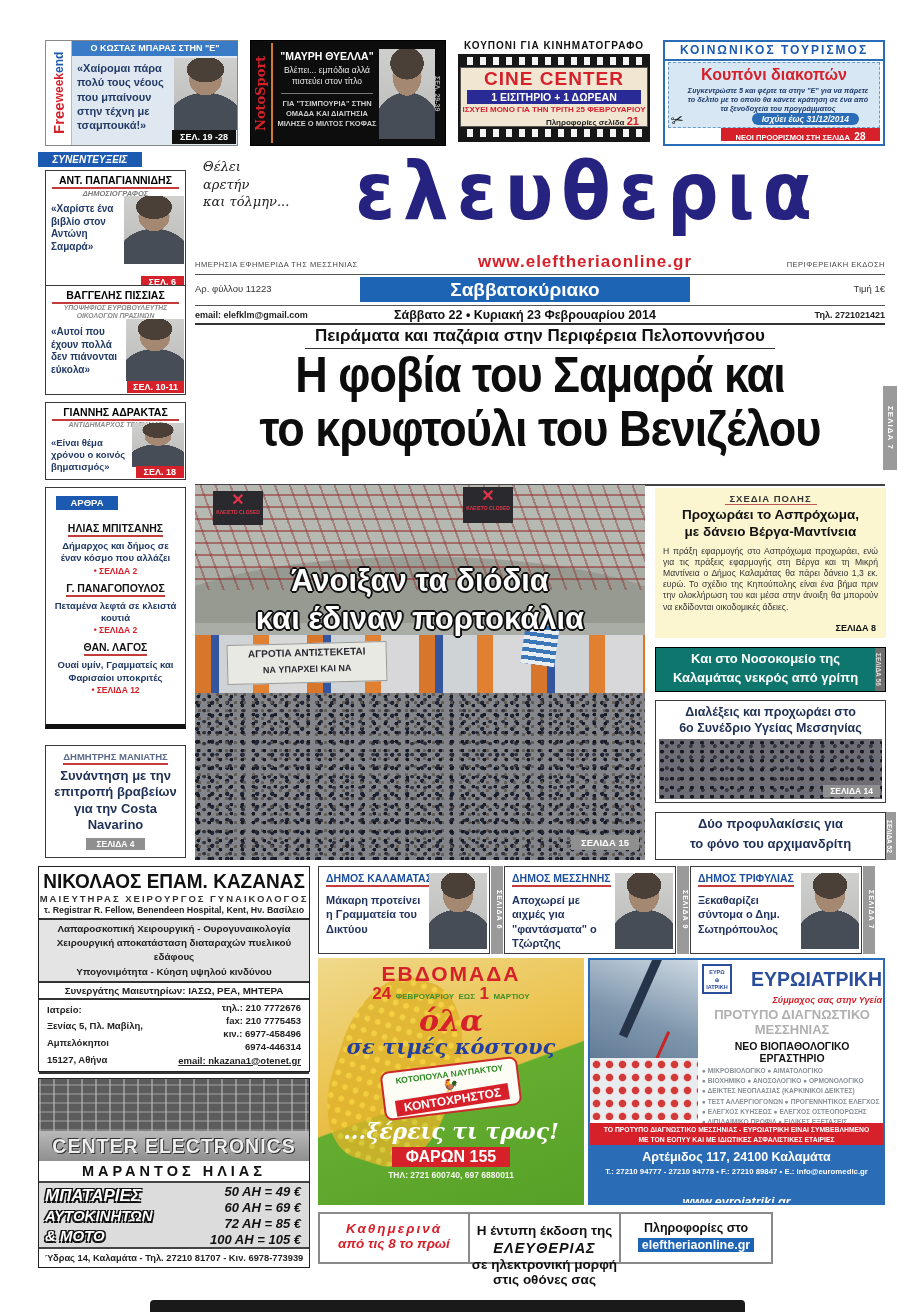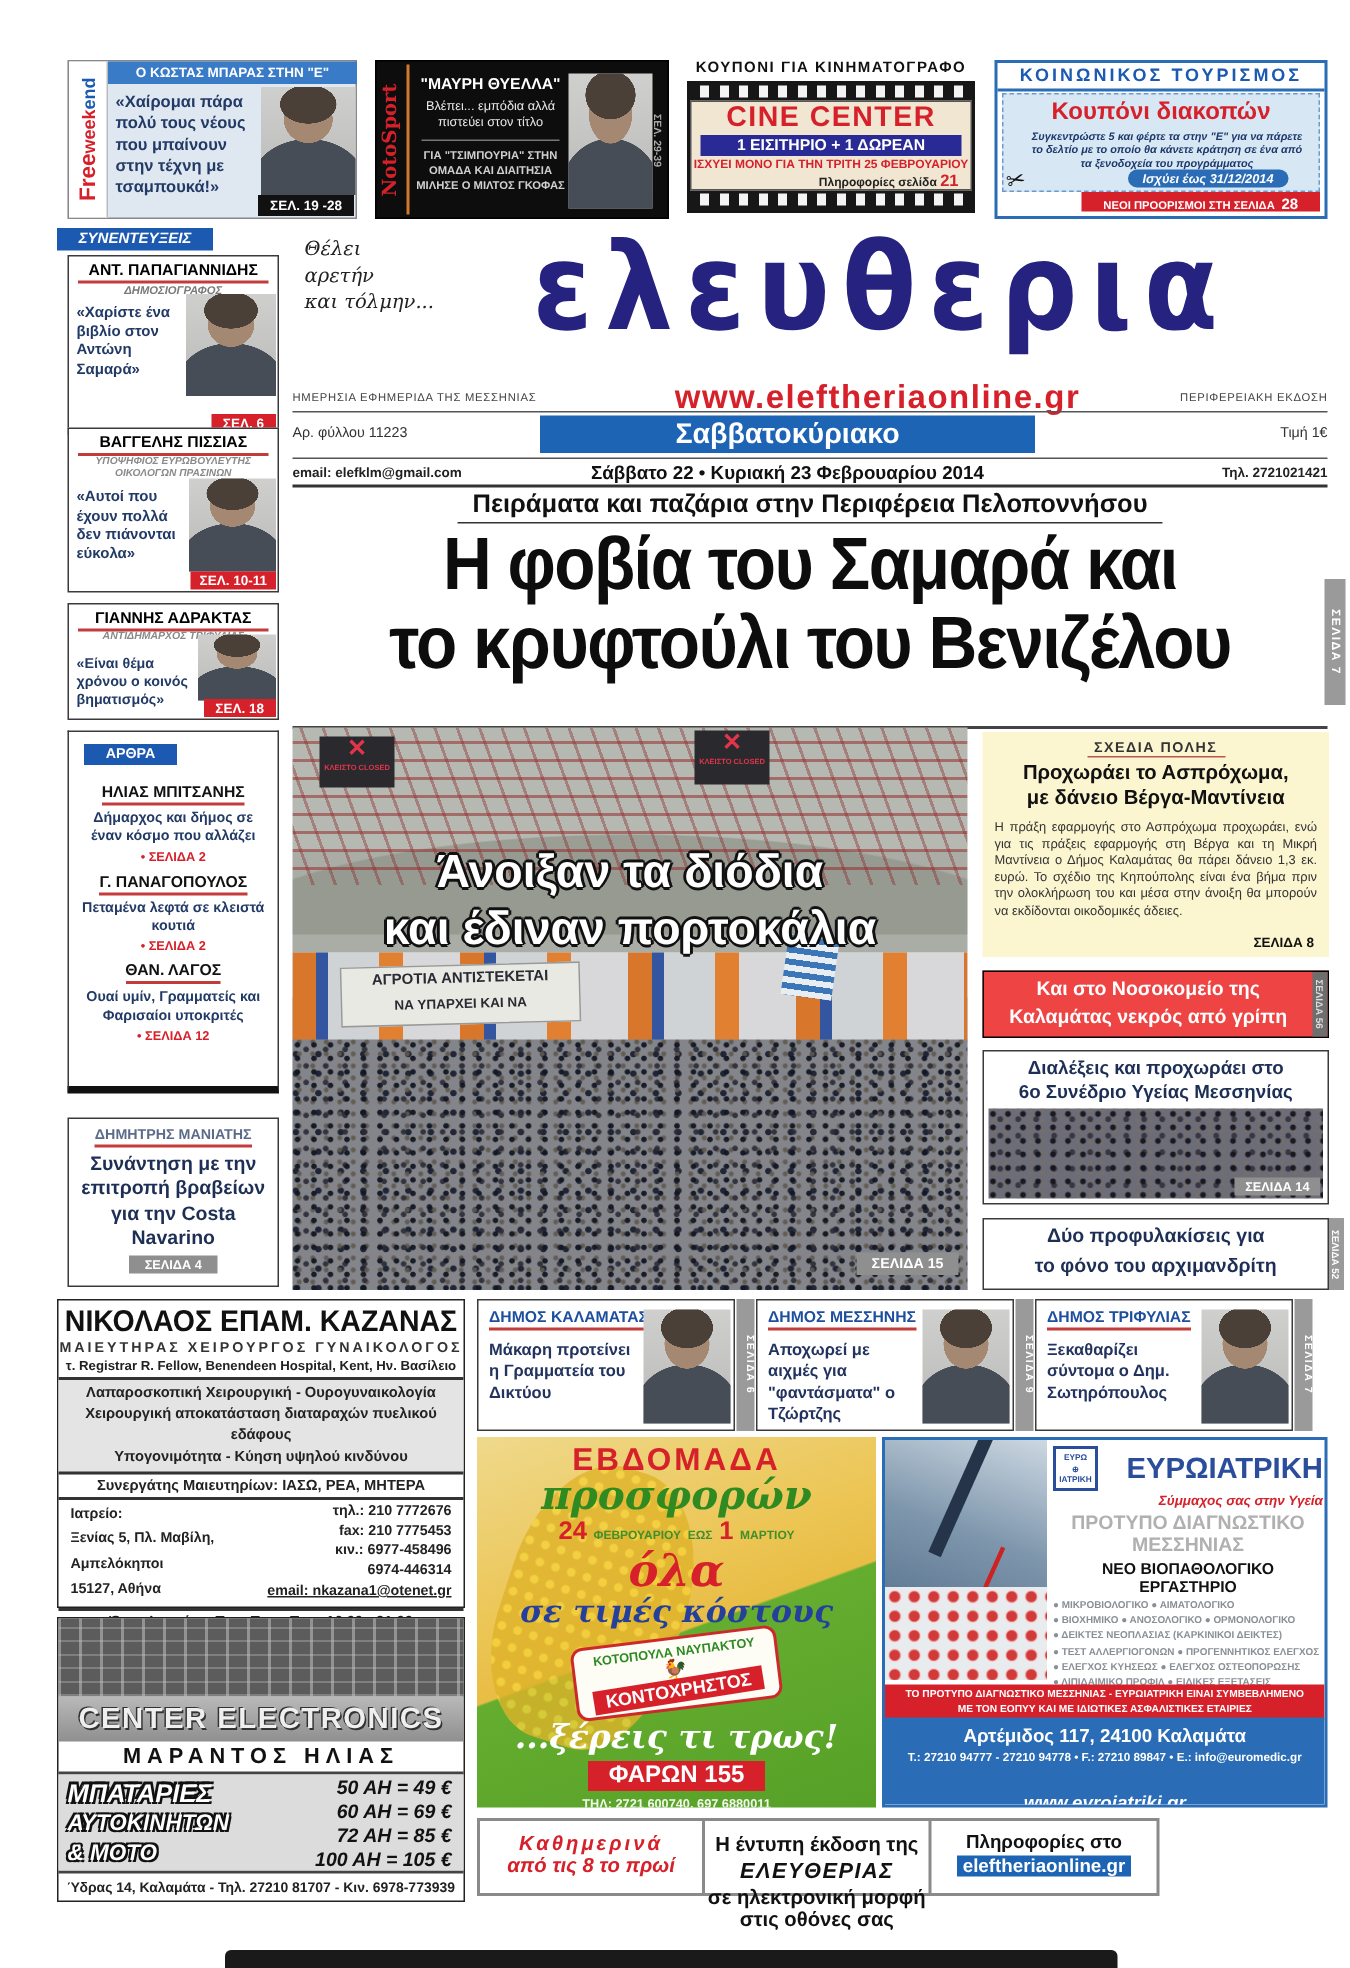--- a/index.html
+++ b/index.html
@@ -114,21 +114,21 @@
     <div class="badge-red abs" style="right:1px;bottom:1px;font-size:9px;padding:1px 8px;">ΣΕΛ. 18</div>
   </div>
 
   <div class="abs" style="left:195px;top:150px;width:690px;height:165px;">
     <div style="position:absolute;left:8px;top:8px;font-family:'DejaVu Serif',serif;font-style:italic;font-size:13px;color:#222;line-height:1.35;">
       <div>Θέλει</div>
         <div>αρετήν</div>
         <div>και τόλμην...</div>
     </div>
     <div style="position:absolute;left:95px;top:-6px;width:595px;text-align:center;font-size:72px;font-weight:800;color:#262280;letter-spacing:8px;transform:scaleY(1.12);transform-origin:top;font-family:'DejaVu Sans',sans-serif;">ελευθερια</div>
-    <div style="position:absolute;left:160px;top:102px;width:460px;text-align:center;color:#d6212b;font-weight:bold;font-size:22px;letter-spacing:1px;">www.eleftheriaonline.gr</div>
+    <div style="position:absolute;left:160px;top:102px;width:460px;text-align:center;color:#d6212b;font-weight:bold;font-size:17px;letter-spacing:1px;">www.eleftheriaonline.gr</div>
     <div style="position:absolute;left:0;top:110px;font-size:7.5px;color:#444;letter-spacing:.5px;">ΗΜΕΡΗΣΙΑ ΕΦΗΜΕΡΙΔΑ ΤΗΣ ΜΕΣΣΗΝΙΑΣ</div>
     <div style="position:absolute;right:0;top:110px;font-size:7.5px;color:#444;letter-spacing:.5px;">ΠΕΡΙΦΕΡΕΙΑΚΗ ΕΚΔΟΣΗ</div>
     <div style="position:absolute;left:0;top:124px;right:0;border-top:1px solid #555;"></div>
     <div style="position:absolute;left:0;top:133px;font-size:9.5px;color:#333;">Αρ. φύλλου 11223</div>
     <div style="position:absolute;left:165px;top:127px;width:330px;height:25px;background:#1d64b5;color:#fff;font-weight:bold;font-size:19px;text-align:center;line-height:25px;">Σαββατοκύριακο</div>
     <div style="position:absolute;right:0;top:133px;font-size:9.5px;color:#333;">Τιμή 1€</div>
     <div style="position:absolute;left:0;top:155px;right:0;border-top:1px solid #555;"></div>
     <div style="position:absolute;left:0;top:160px;font-size:9px;font-weight:bold;color:#222;">email: elefklm@gmail.com</div>
     <div style="position:absolute;left:165px;top:158px;width:330px;text-align:center;font-size:12.5px;font-weight:bold;color:#111;">Σάββατο 22 • Κυριακή 23 Φεβρουαρίου 2014</div>
     <div style="position:absolute;right:0;top:160px;font-size:9px;font-weight:bold;color:#222;">Τηλ. 2721021421</div>
@@ -168,21 +168,21 @@
 
   <div class="abs" style="left:655px;top:488px;width:231px;height:150px;background:#fbf5d0;padding:5px 8px;">
     <div style="text-align:center;font-size:9.5px;font-weight:bold;color:#333;letter-spacing:1px;">ΣΧΕΔΙΑ ΠΟΛΗΣ</div>
     <div style="width:92px;margin:0 auto;border-top:1px solid #b55;"></div>
     <div style="text-align:center;font-size:13.5px;font-weight:bold;color:#111;line-height:1.25;margin-top:2px;">Προχωράει το Ασπρόχωμα,</div>
     <div style="text-align:center;font-size:13.5px;font-weight:bold;color:#111;line-height:1.25;">με δάνειο Βέργα-Μαντίνεια</div>
     <div style="font-size:8.6px;color:#333;line-height:1.3;text-align:justify;margin-top:5px;">Η πράξη εφαρμογής στο Ασπρόχωμα προχωράει, ενώ για τις πράξεις εφαρμογής στη Βέργα και τη Μικρή Μαντίνεια ο Δήμος Καλαμάτας θα πάρει δάνειο 1,3 εκ. ευρώ. Το σχέδιο της Κηπούπολης είναι ένα βήμα πριν την ολοκλήρωση του και μέσα στην άνοιξη θα μπορούν να εκδίδονται οικοδομικές άδειες.</div>
     <div style="position:absolute;right:10px;bottom:5px;font-size:9px;font-weight:bold;color:#111;">ΣΕΛΙΔΑ 8</div>
   </div>
 
-  <div class="abs" style="left:655px;top:647px;width:231px;height:45px;background:#ef4444;border:1px solid #000;">
+  <div class="abs" style="left:655px;top:647px;width:231px;height:45px;background:#0f766e;border:1px solid #000;">
     <div style="color:#fff;font-weight:bold;font-size:13px;text-align:center;line-height:21px;padding-right:10px;">Και στο Νοσοκομείο της</div>
     <div style="color:#fff;font-weight:bold;font-size:13px;text-align:center;line-height:18px;padding-right:10px;">Καλαμάτας νεκρός από γρίπη</div>
     <div class="abs" style="right:0;top:0;width:10px;height:43px;background:#6e6e6e;">
         <div style="writing-mode:vertical-rl;height:43px;color:#ddd;font-size:6.5px;font-weight:bold;text-align:center;">ΣΕΛΙΔΑ 56</div>
       </div>
   </div>
 
   <div class="abs bordered" style="left:655px;top:700px;width:231px;height:103px;">
     <div style="text-align:center;font-size:12.5px;font-weight:bold;color:#1e2f55;line-height:17px;margin-top:3px;">Διαλέξεις και προχωράει στο</div>
     <div style="text-align:center;font-size:12.5px;font-weight:bold;color:#1e2f55;line-height:15px;">6ο Συνέδριο Υγείας Μεσσηνίας</div>
@@ -262,21 +262,20 @@
       <div style="position:absolute;right:8px;top:41px;font-size:9.5px;font-weight:bold;color:#222;">6974-446314</div>
       <div style="position:absolute;right:8px;top:55px;font-size:9.5px;font-weight:bold;color:#222;text-decoration:underline;">email: nkazana1@otenet.gr</div>
     </div>
     <div style="text-align:center;font-size:9.8px;font-weight:bold;color:#222;border-top:2px solid #333;padding:2px 0;">Ώρες Ιατρείου: Τρ. - Τετ. - Παρ. 16.00 - 21.00</div>
   </div>
 
   <div class="abs" style="left:318px;top:958px;width:266px;height:247px;overflow:hidden;background:linear-gradient(160deg,#efd98c 0%,#ecc554 38%,#e8bd45 52%,#64ad2f 52.5%,#56a028 100%);text-align:center;">
     <div style="position:absolute;left:18px;top:18px;width:120px;height:190px;background:radial-gradient(circle, #f5d23c 2.4px, #dfb32a 3.4px);background-size:11px 12px;border-radius:45% 45% 40% 40%;transform:rotate(18deg);opacity:.8;"></div>
     <div style="position:relative;">
       <div style="color:#d6212b;font-weight:800;font-size:21px;letter-spacing:2px;margin-top:4px;">ΕΒΔΟΜΑΔΑ</div>
-      <div style="color:#2f8a22;font-weight:800;font-style:italic;font-size:27px;font-family:'DejaVu Serif',serif;margin-top:-4px;">προσφορών</div>
       <div style="margin-top:-2px;">
         <span style="color:#d6212b;font-weight:800;font-size:17px;">24</span>
         <span style="color:#3f8f2d;font-weight:bold;font-size:8px;">ΦΕΒΡΟΥΑΡΙΟΥ</span>
         <span style="color:#3f8f2d;font-weight:bold;font-size:8px;">ΕΩΣ</span>
         <span style="color:#d6212b;font-weight:800;font-size:17px;">1</span>
         <span style="color:#3f8f2d;font-weight:bold;font-size:8px;">ΜΑΡΤΙΟΥ</span>
       </div>
       <div style="color:#d6212b;font-weight:800;font-style:italic;font-size:30px;font-family:'DejaVu Serif',serif;line-height:1;margin-top:2px;">όλα</div>
       <div style="color:#24409c;font-weight:800;font-style:italic;font-size:21px;font-family:'DejaVu Serif',serif;line-height:1.05;">σε τιμές κόστους</div>
       <div style="display:inline-block;background:#fdfdf6;border:2px solid #cc2a2a;border-radius:8px;padding:3px 10px;transform:rotate(-7deg);margin-top:6px;">

